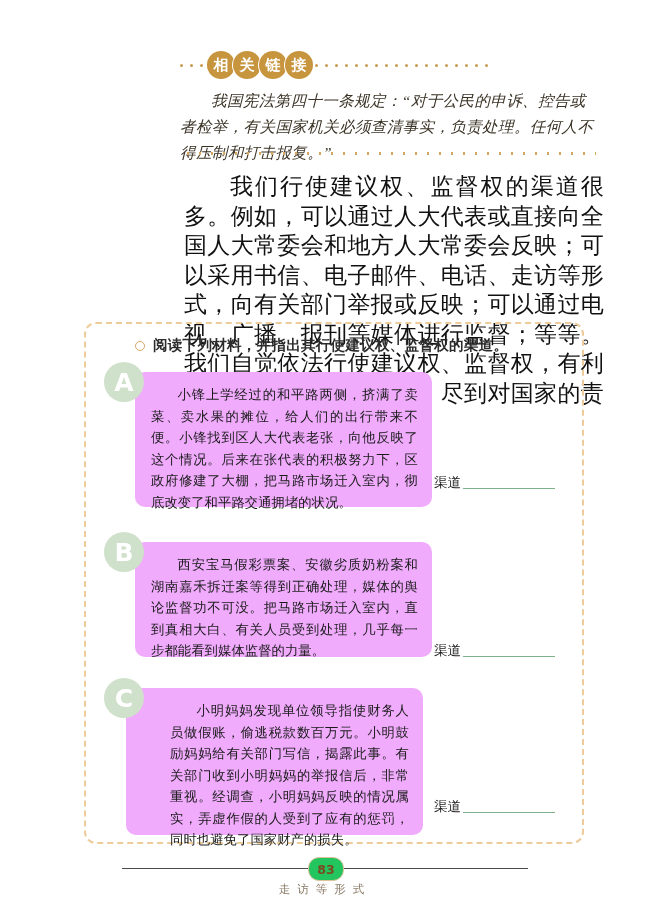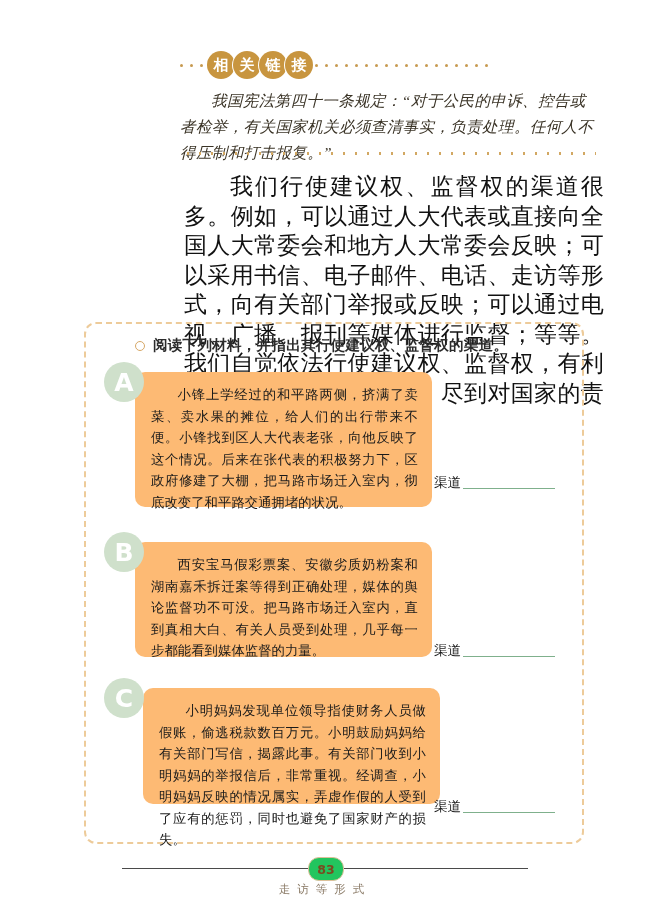--- a/index.html
+++ b/index.html
@@ -70,21 +70,21 @@
     display:flex;align-items:center;gap:8px;
   }
   .ring{
     width:8px;height:8px;border:1.4px solid #d7a867;border-radius:50%;
     display:inline-block;flex:0 0 auto;
   }
 
   
   .card{
     position:absolute;
-    background:#fdba74;
+    background:#f0abfc;
     border-radius:10px;
     box-sizing:border-box;
   }
   .card .ctext{
     font-family:"Liberation Sans","DejaVu Sans",sans-serif;
     font-size:13.3px;line-height:21.5px;color:#1a1a1a;
     text-indent:2em;text-align:justify;
     padding:12px 14px 12px 16px;
     letter-spacing:0.1px;
   }
@@ -194,21 +194,21 @@
   <div class="lbadge" style="left:104px;top:532px;">B</div>
   <div class="card" style="left:135px;top:542px;width:297px;height:115px;">
     <div class="ctext">西安宝马假彩票案、安徽劣质奶粉案和湖南嘉禾拆迁案等得到正确处理，媒体的舆论监督功不可没。把马路市场迁入室内，直到真相大白、有关人员受到处理，几乎每一步都能看到媒体监督的力量。</div>
   </div>
   <div class="answer" style="left:434px;top:644px;">
     <span class="alabel">渠道</span>
     <span class="aline"></span>
   </div>
 
   <div class="lbadge" style="left:104px;top:678px;">C</div>
-  <div class="card" style="left:143px;top:688px;width:297px;height:116px;">
+  <div class="card" style="left:126px;top:688px;width:297px;height:147px;padding-left:28px;">
     <div class="ctext">小明妈妈发现单位领导指使财务人员做假账，偷逃税款数百万元。小明鼓励妈妈给有关部门写信，揭露此事。有关部门收到小明妈妈的举报信后，非常重视。经调查，小明妈妈反映的情况属实，弄虚作假的人受到了应有的惩罚，同时也避免了国家财产的损失。</div>
   </div>
   <div class="answer" style="left:434px;top:800px;">
     <span class="alabel">渠道</span>
     <span class="aline"></span>
   </div>
 
   <div class="footer-rule"></div>
   <div class="pagenum">83</div>
   <div class="footer-text">走访等形式</div>

